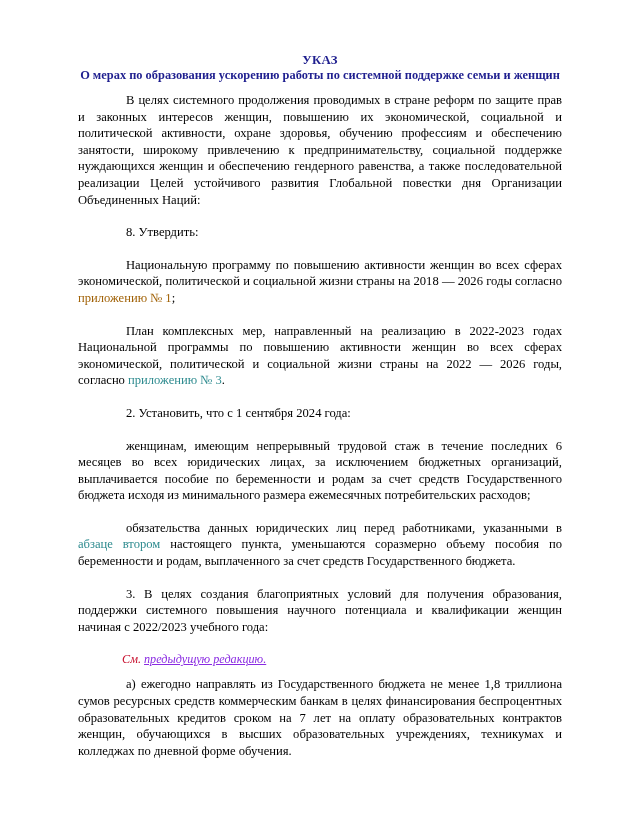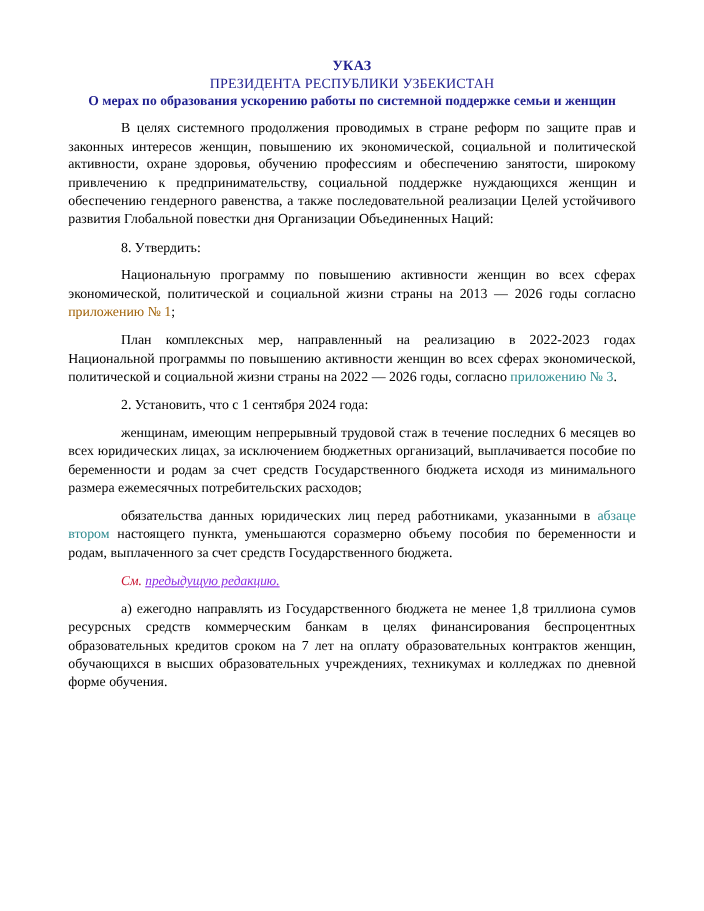--- a/index.html
+++ b/index.html
@@ -55,21 +55,21 @@
   .title-line-3 {
     display: block;
     font-weight: bold;
     font-size: 12.4px;
     line-height: 15px;
     padding: 0 2px;
   }
 
   
   .para {
-    margin: 0;
+    margin: 16px;
     padding: 0;
     text-align: justify;
     text-justify: inter-word;
     font-size: 12.6px;
     line-height: 16.6px;
     text-indent: 48px;
     margin-top: 9px;
   }
   .para.nojustify {
     text-align: left;
@@ -104,37 +104,37 @@
   }
 </style>
 </head>
 <body>
 
 <div id="page">
   <div id="doc">
 
     <div class="doc-title" style="color: rgb(31, 31, 143);">
       <span class="title-line-1">УКАЗ</span>
-      <span class="title-line-2">ПРЕЗИДЕНТА РЕСПУБЛИКИ УЗБЕКИСТАН</span>
       <span class="title-line-3">О мерах по образования ускорению работы по системной поддержке семьи и женщин</span>
     </div>
 
     <p class="para">В целях системного продолжения проводимых в стране реформ по защите прав и законных интересов женщин, повышению их экономической, социальной и политической активности, охране здоровья, обучению профессиям и обеспечению занятости, широкому привлечению к предпринимательству, социальной поддержке нуждающихся женщин и обеспечению гендерного равенства, а также последовательной реализации Целей устойчивого развития Глобальной повестки дня Организации Объединенных Наций:</p>
 
     <p class="para nojustify">8. Утвердить:</p>
 
-    <p class="para"><span>Национальную программу по повышению активности женщин во всех сферах экономической, политической и социальной жизни страны на 2013 — 2026 годы согласно </span><span class="lnk" style="color: #a16207;">приложению № 1</span><span>;</span></p>
+    <p class="para"><span>Национальную программу по повышению активности женщин во всех сферах экономической, политической и социальной жизни страны на 2018 — 2026 годы согласно </span><span class="lnk" style="color: #a16207;">приложению № 1</span><span>;</span></p>
 
     <p class="para"><span>План комплексных мер, направленный на реализацию в 2022-2023 годах Национальной программы по повышению активности женщин во всех сферах экономической, политической и социальной жизни страны на 2022 — 2026 годы, согласно </span><span class="lnk" style="color: rgb(46, 139, 143);">приложению № 3</span><span>.</span></p>
 
     <p class="para nojustify">2. Установить, что с 1 сентября 2024 года:</p>
 
     <p class="para">женщинам, имеющим непрерывный трудовой стаж в течение последних 6 месяцев во всех юридических лицах, за исключением бюджетных организаций, выплачивается пособие по беременности и родам за счет средств Государственного бюджета исходя из минимального размера ежемесячных потребительских расходов;</p>
 
     <p class="para"><span>обязательства данных юридических лиц перед работниками, указанными в </span><span class="lnk" style="color: rgb(46, 139, 143);">абзаце втором</span><span> настоящего пункта, уменьшаются соразмерно объему пособия по беременности и родам, выплаченного за счет средств Государственного бюджета.</span></p>
 
+    <p class="para">3. В целях создания благоприятных условий для получения образования, поддержки системного повышения научного потенциала и квалификации женщин начиная с 2022/2023 учебного года:</p>
 
-    <p class="revision-note"><span class="rev-see" style="color: rgb(200, 16, 46);">См. </span><span class="rev-link" style="color: rgb(138, 43, 226);">предыдущую редакцию.</span></p>
+    <p class="revision-note"><span class="rev-see" style="color: rgb(200, 16, 46); margin-left: 12px;">См. </span><span class="rev-link" style="color: rgb(138, 43, 226);">предыдущую редакцию.</span></p>
 
     <p class="para">а) ежегодно направлять из Государственного бюджета не менее 1,8 триллиона сумов ресурсных средств коммерческим банкам в целях финансирования беспроцентных образовательных кредитов сроком на 7 лет на оплату образовательных контрактов женщин, обучающихся в высших образовательных учреждениях, техникумах и колледжах по дневной форме обучения.</p>
 
   </div>
 </div>
 
 </body></html>

